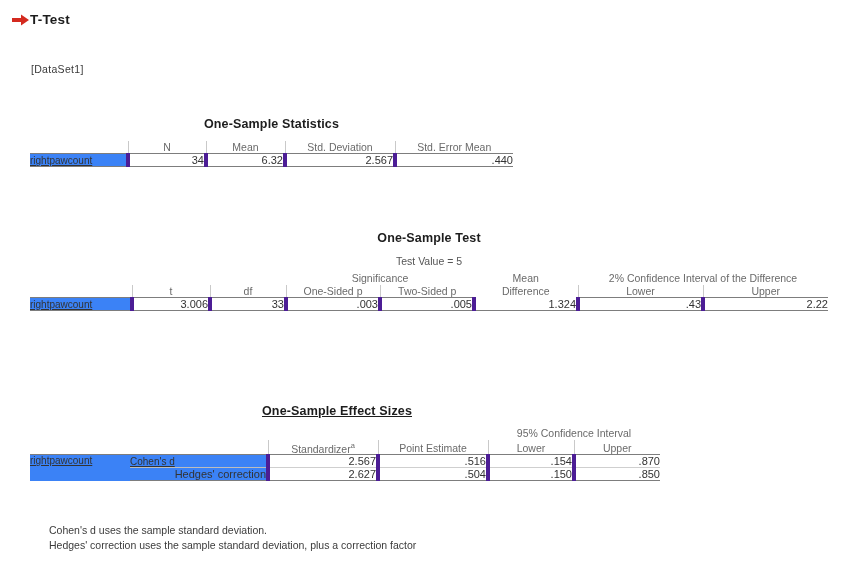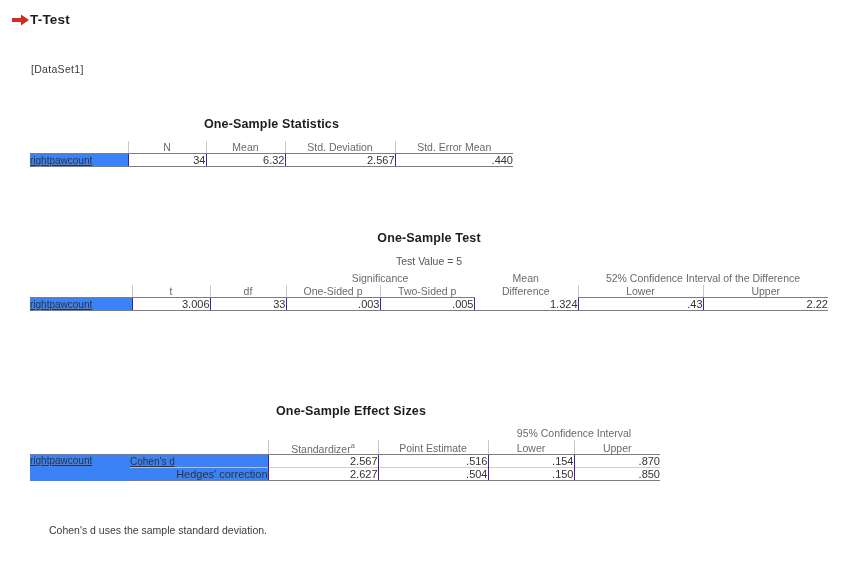--- a/index.html
+++ b/index.html
@@ -96,21 +96,21 @@
     line-height: 12.5px;
     padding: 1px 6px 1px 6px;
   }
 
   
   .vcell {
     text-align: right;
     padding: 3px 9px 4px 7px;
     color: #333;
     font-size: 11px;
-    border-left: 1px solid #4c1d95;
+    border-left: 4px solid #4c1d95;
   }
 
   .rowlabel {
     background: #3b82f6;
     color: #333;
     text-align: left;
     padding: 3px 10px 4px 9px;
     font-size: 10px;
     text-decoration: underline;
   }
@@ -190,21 +190,21 @@
     <col style="width:125px">
       <col style="width:125px">
   </colgroup>
   <thead>
     <tr>
       <td></td>
         <td></td>
         <td></td>
       <td class="group-hdr spanrule" colspan="2">Significance</td>
       <td class="group-hdr spanrule" rowspan="2" style="vertical-align:bottom;">Mean<br>Difference</td>
-      <td class="group-hdr spanrule" colspan="2">52% Confidence Interval of the Difference</td>
+      <td class="group-hdr spanrule" colspan="2">2% Confidence Interval of the Difference</td>
     </tr>
     <tr>
       <th class="hcell hdr-bottom"></th>
       <th class="hcell hdr-bottom spanrule">t</th>
       <th class="hcell hdr-bottom spanrule">df</th>
       <th class="hcell hdr-bottom spanrule">One-Sided p</th>
       <th class="hcell hdr-bottom spanrule">Two-Sided p</th>
       <th class="hcell hdr-bottom spanrule">Lower</th>
       <th class="hcell hdr-bottom spanrule">Upper</th>
     </tr>
@@ -216,21 +216,21 @@
       <td class="vcell">33</td>
       <td class="vcell">.003</td>
       <td class="vcell">.005</td>
       <td class="vcell">1.324</td>
       <td class="vcell">.43</td>
       <td class="vcell">2.22</td>
     </tr>
   </tbody>
 </table>
 
-<div class="tbl-title" style="left:36px; top:404px; width:630px;">One-Sample Effect Sizes</div>
+<div class="tbl-title" style="left:22px; top:404px; width:630px;text-decoration:underline;">One-Sample Effect Sizes</div>
 
 <table class="pivot" style="left:30px; top:427px; width:630px;">
   <colgroup>
     <col style="width:100px">
       <col style="width:138px">
       <col style="width:110px">
     <col style="width:110px">
       <col style="width:86px">
       <col style="width:86px">
   </colgroup>
@@ -265,13 +265,14 @@
       <td class="vcell" style="border-top:1px solid #cfcfcf;">2.627</td>
       <td class="vcell" style="border-top:1px solid #cfcfcf;">.504</td>
       <td class="vcell" style="border-top:1px solid #cfcfcf;">.150</td>
       <td class="vcell" style="border-top:1px solid #cfcfcf;">.850</td>
     </tr>
   </tbody>
 </table>
 
 <div class="footnote" style="left:38px; top:523px; width:780px;">
   <span class="fn-indent">Cohen's d uses the sample standard deviation.</span>
+  <span class="fn-indent">Hedges' correction uses the sample standard deviation, plus a correction factor</span>
 </div>
 
 </body></html>

